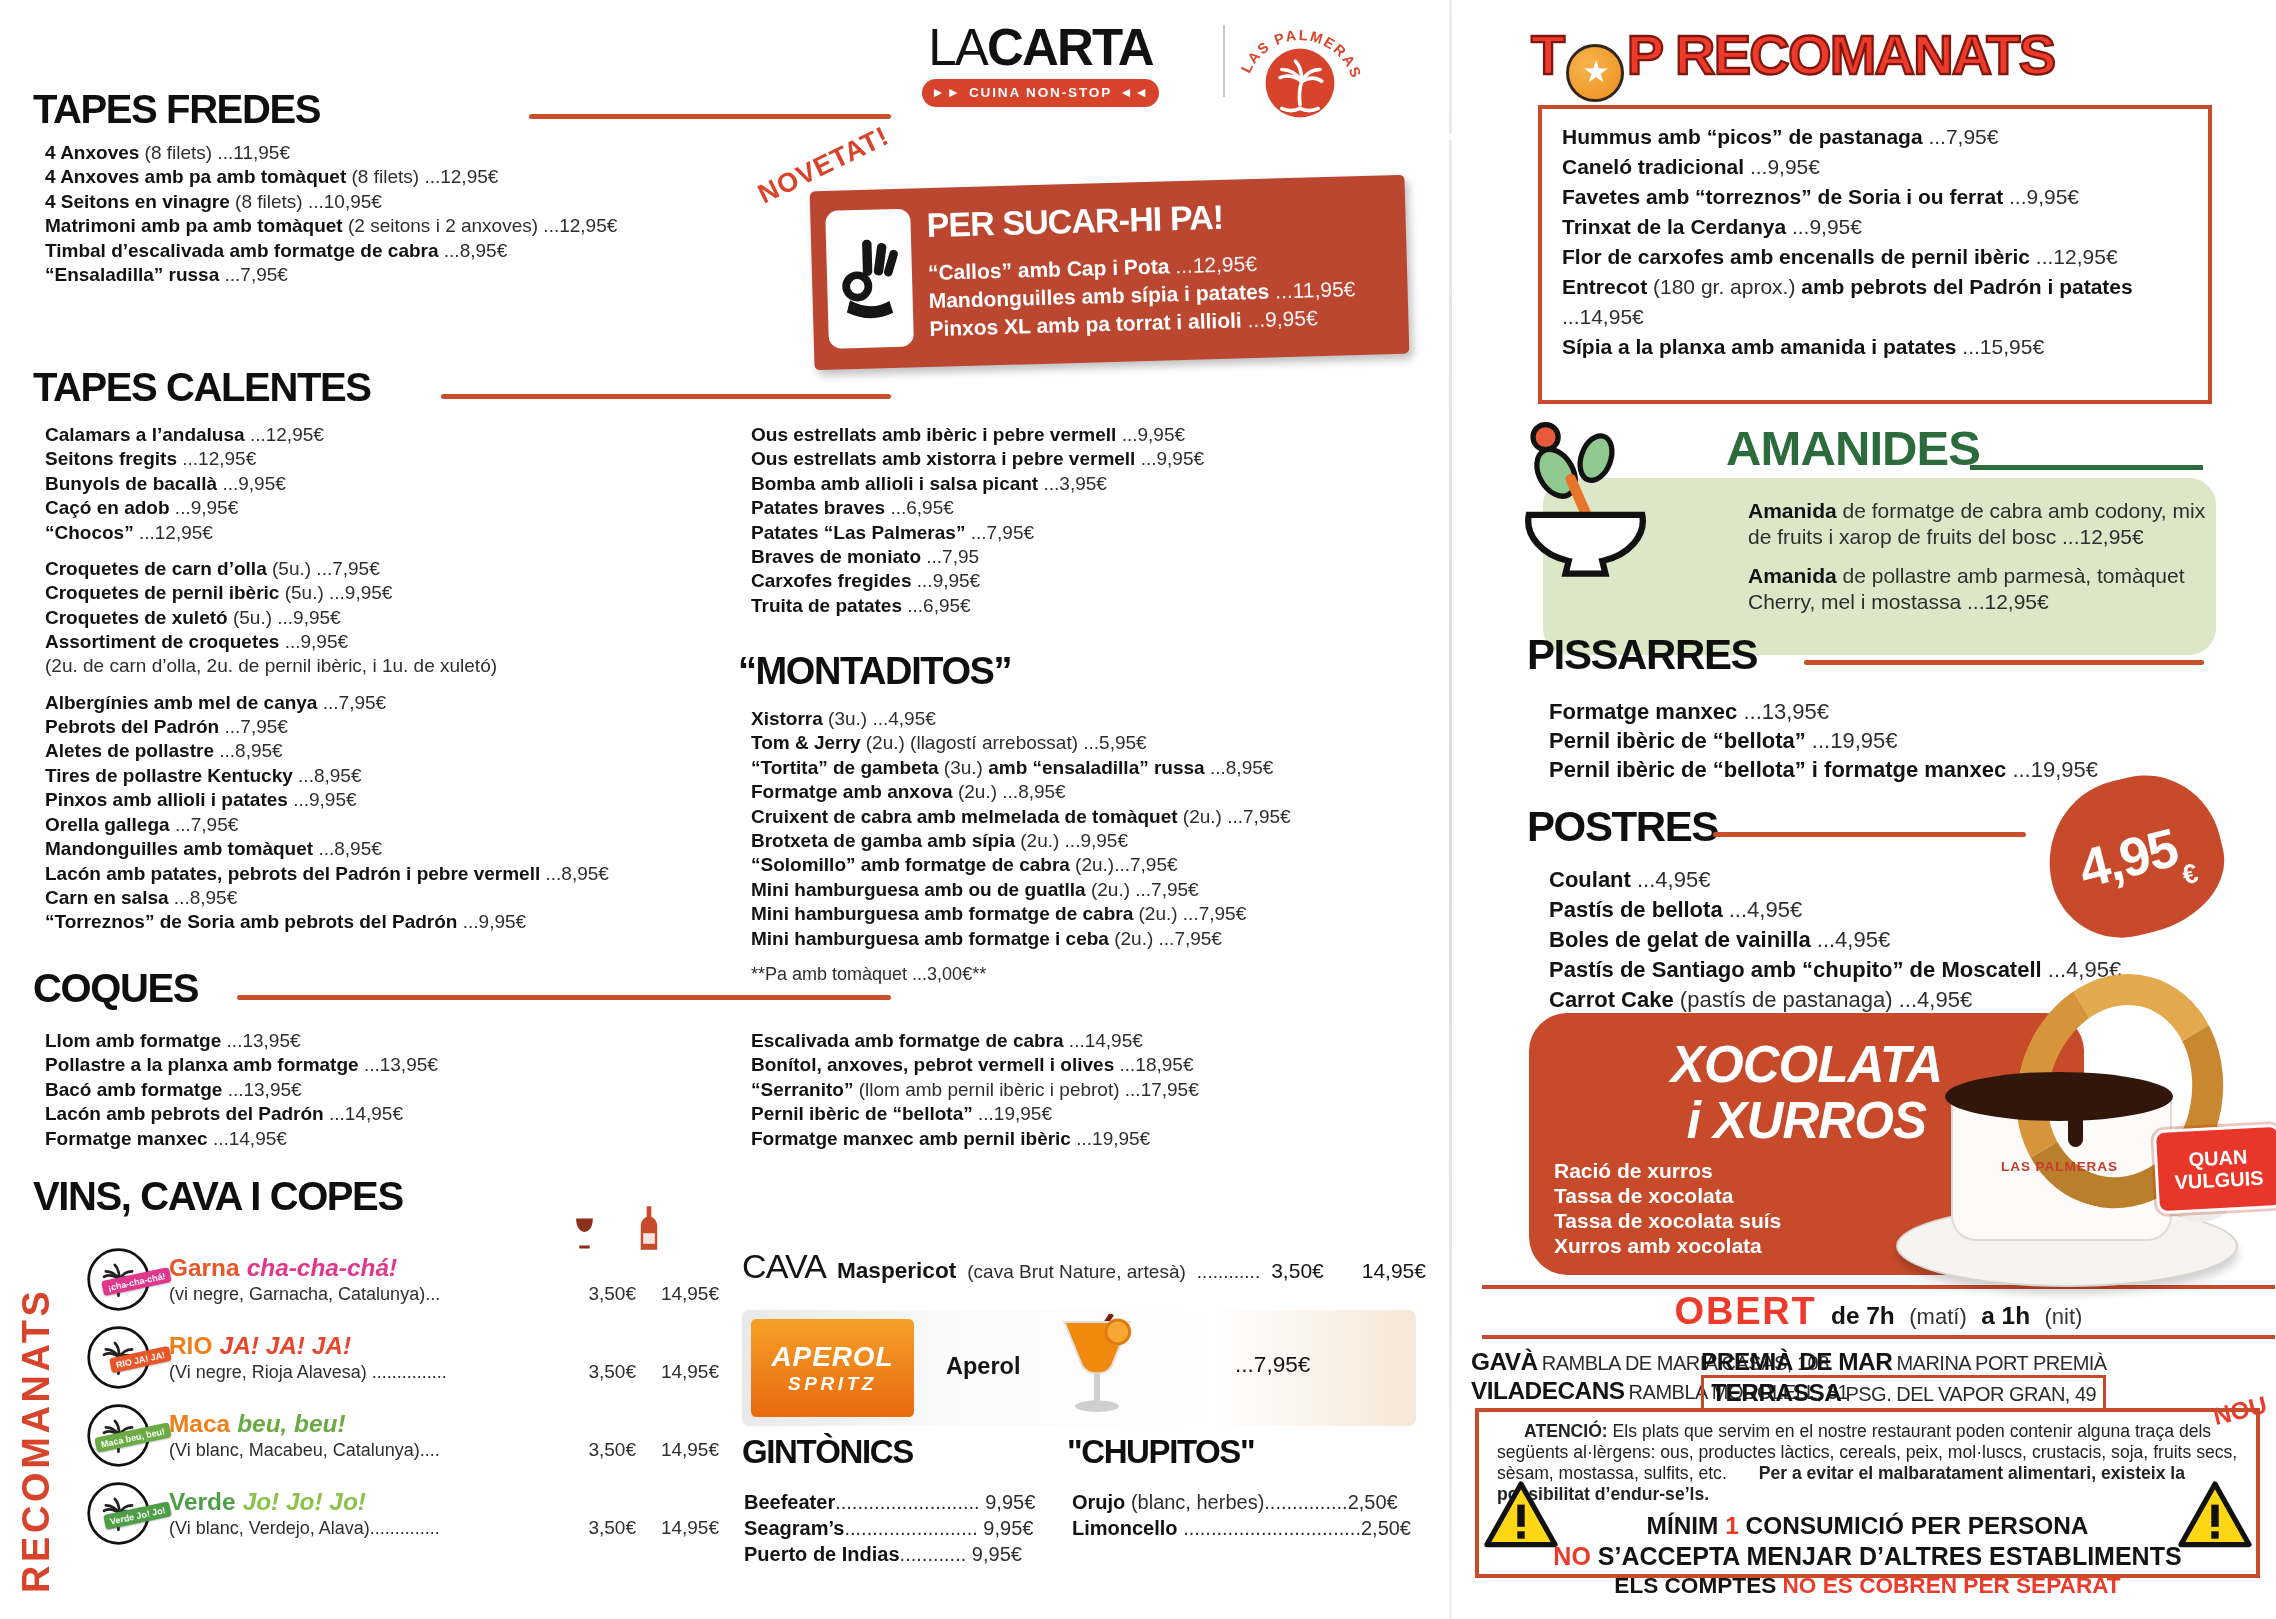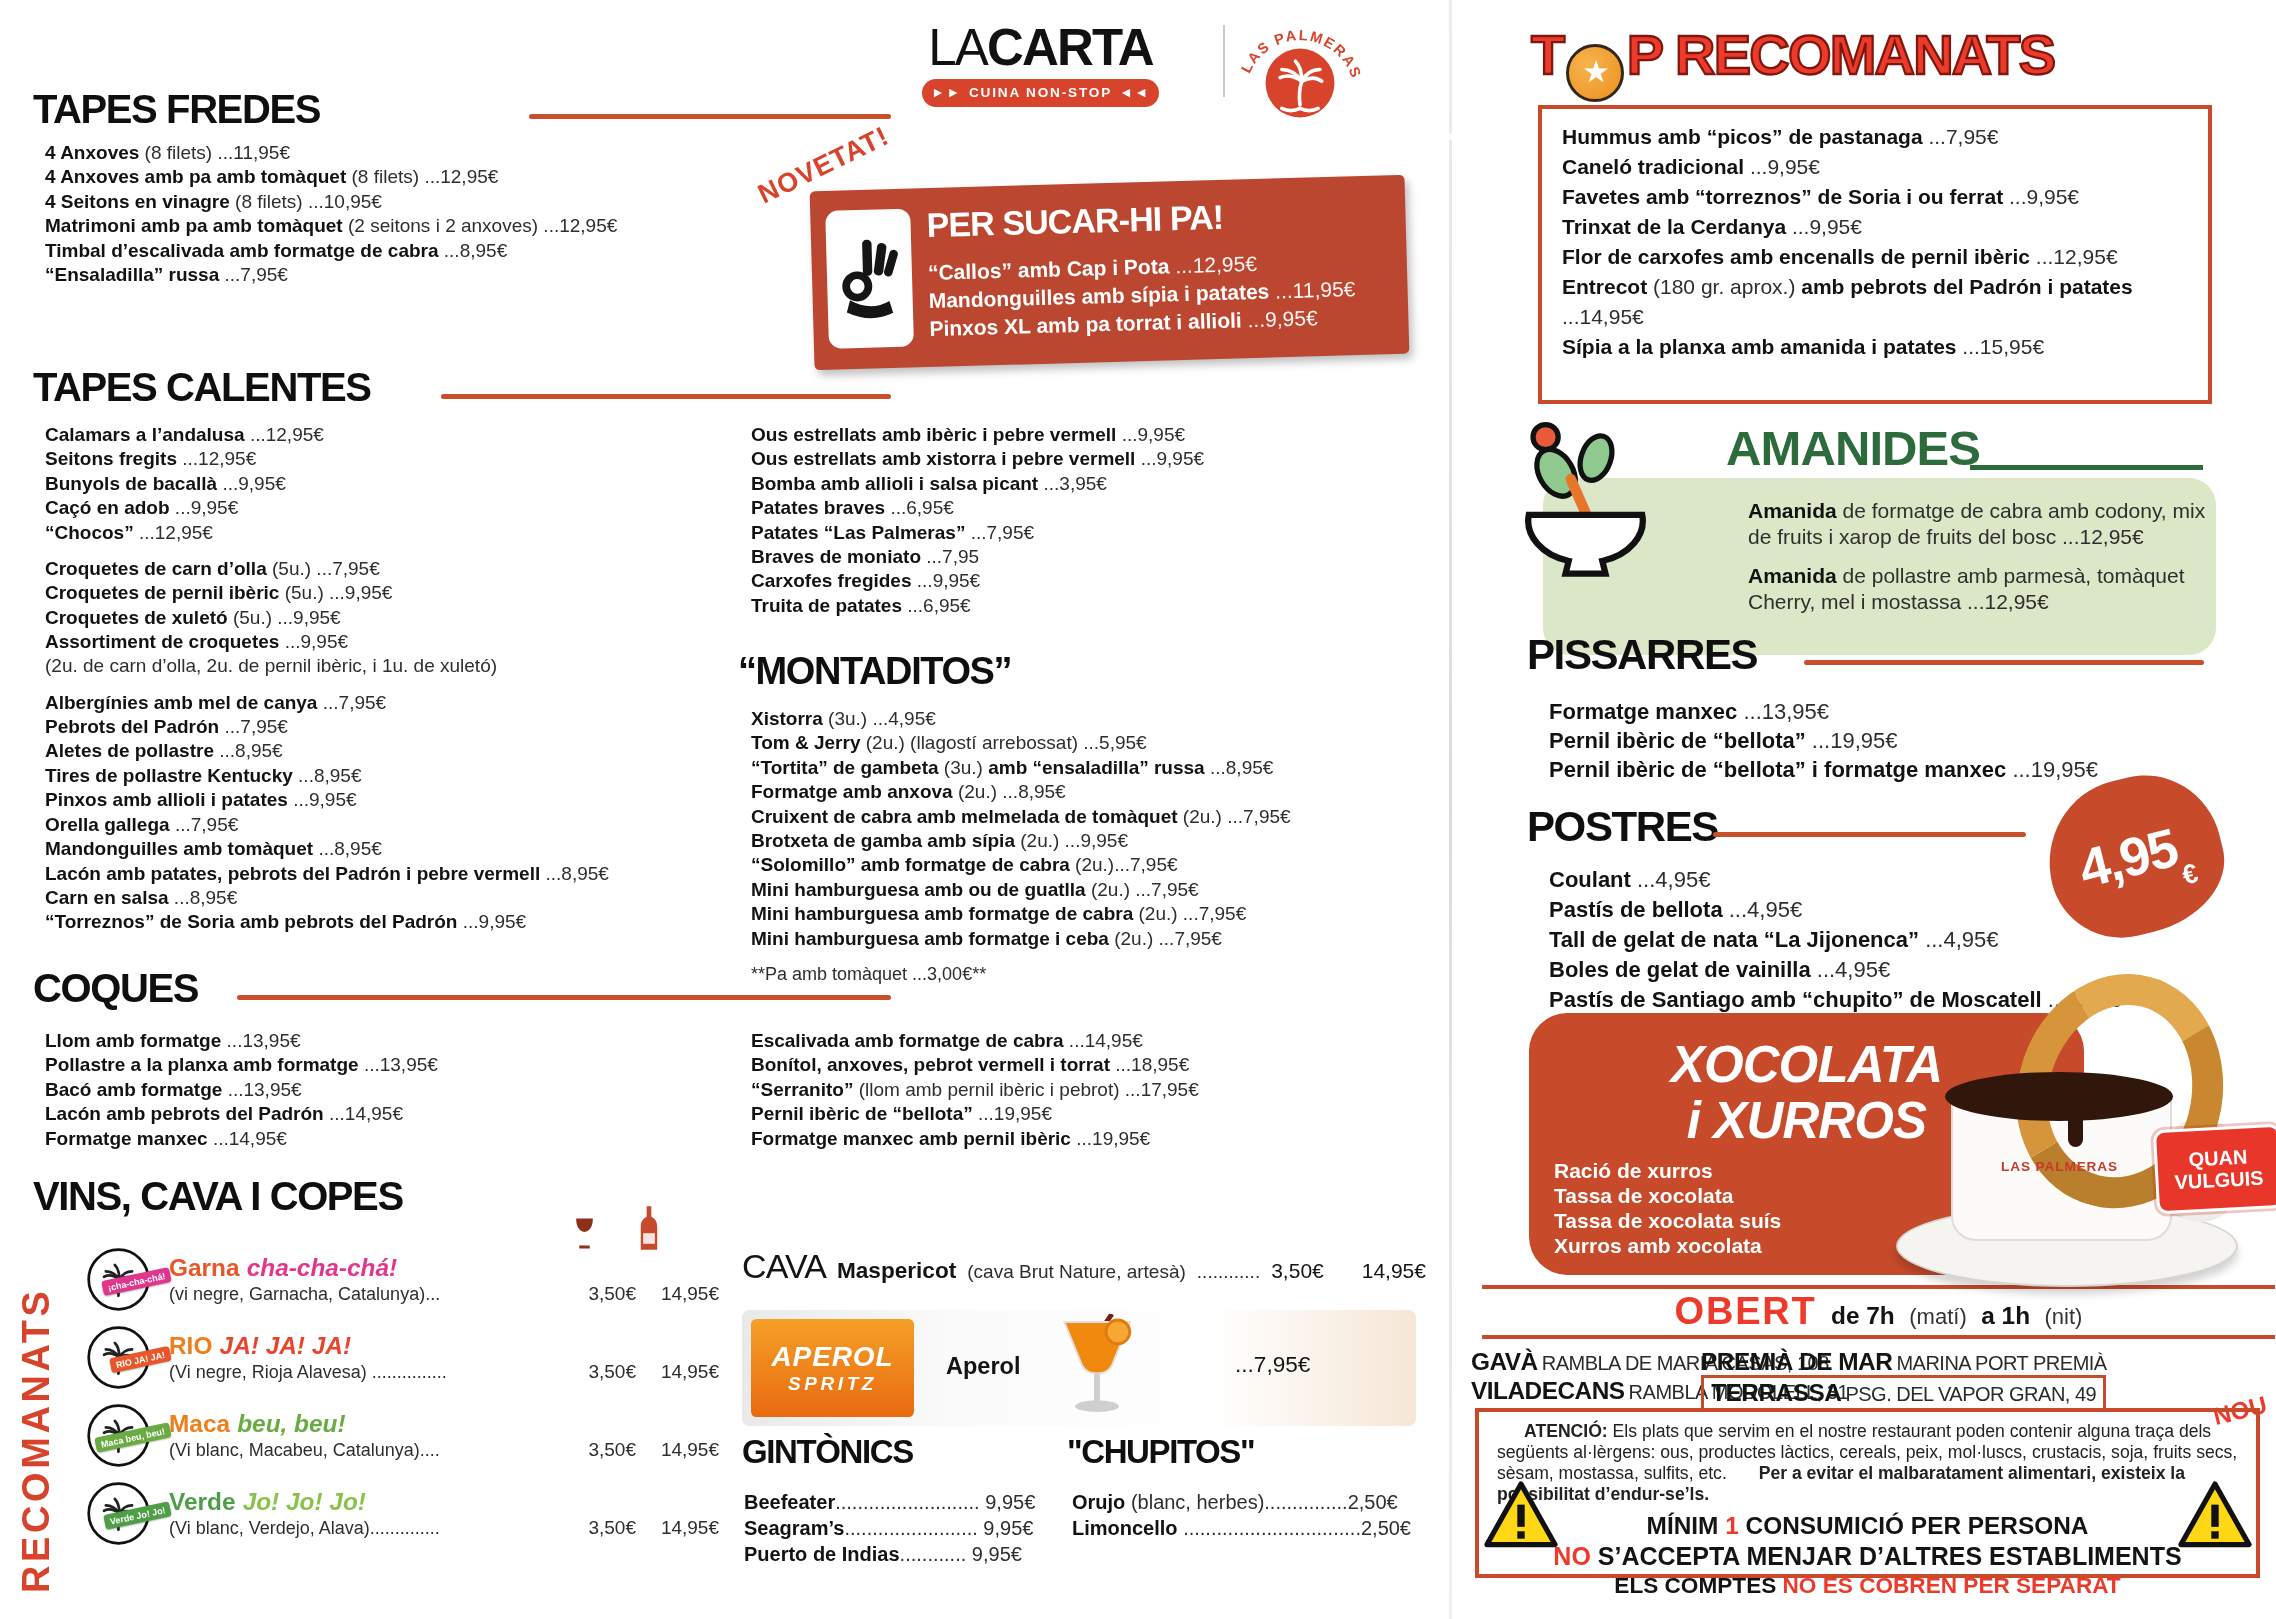--- a/index.html
+++ b/index.html
@@ -247,21 +247,21 @@
   <div class="rule" id="coques-rule"></div>
   <div class="abs menu" id="coques-col1">
       <div class="mi"><span class="sb">Llom amb formatge</span><span class="sl"> ...13,95€</span></div>
       <div class="mi"><span class="sb">Pollastre a la planxa amb formatge</span><span class="sl"> ...13,95€</span></div>
       <div class="mi"><span class="sb">Bacó amb formatge</span><span class="sl"> ...13,95€</span></div>
       <div class="mi"><span class="sb">Lacón amb pebrots del Padrón</span><span class="sl"> ...14,95€</span></div>
       <div class="mi"><span class="sb">Formatge manxec</span><span class="sl"> ...14,95€</span></div>
     </div>
   <div class="abs menu" id="coques-col2">
       <div class="mi"><span class="sb">Escalivada amb formatge de cabra</span><span class="sl"> ...14,95€</span></div>
-      <div class="mi"><span class="sb">Bonítol, anxoves, pebrot vermell i torrat</span><span class="sl"> ...18,95€</span></div>
+      <div class="mi"><span class="sb">Bonítol, anxoves, pebrot vermell i olives</span><span class="sl"> ...18,95€</span></div>
       <div class="mi"><span class="sb">“Serranito”</span><span class="sl"> (llom amb pernil ibèric i pebrot) ...17,95€</span></div>
       <div class="mi"><span class="sb">Pernil ibèric de “bellota”</span><span class="sl"> ...19,95€</span></div>
       <div class="mi"><span class="sb">Formatge manxec amb pernil ibèric</span><span class="sl"> ...19,95€</span></div>
     </div>
 
   <div class="abs sec-title" id="vins-title">VINS, CAVA I COPES</div>
   <div class="abs" id="recomanats">RECOMANATS</div>
 
   <div class="abs" id="wine-glass-ic">
     <svg width="25" height="36" viewBox="0 0 24 34">
@@ -518,21 +518,20 @@
       <div class="mi"><span class="sb">Formatge manxec</span><span class="sl">  ...13,95€</span></div>
       <div class="mi"><span class="sb">Pernil ibèric de “bellota”</span><span class="sl">  ...19,95€</span></div>
       <div class="mi"><span class="sb">Pernil ibèric de “bellota” i formatge manxec</span><span class="sl">  ...19,95€</span></div>
     </div>
 
   <div class="abs sec-title" id="pos-title">POSTRES</div>
   <div class="rule" id="pos-rule"></div>
   <div class="abs menu" id="pos-items">
       <div class="mi"><span class="sb">Coulant</span><span class="sl"> ...4,95€</span></div>
       <div class="mi"><span class="sb">Pastís de bellota</span><span class="sl"> ...4,95€</span></div>
-      <div class="mi"><span class="sb">Tall de gelat de nata “La Jijonenca”</span><span class="sl"> ...4,95€</span></div>
       <div class="mi"><span class="sb">Boles de gelat de vainilla</span><span class="sl"> ...4,95€</span></div>
       <div class="mi"><span class="sb">Pastís de Santiago amb “chupito” de Moscatell</span><span class="sl"> ...4,95€</span></div>
       <div class="mi"><span class="sb">Carrot Cake</span><span class="sl"> (pastís de pastanaga)  ...4,95€</span></div>
     </div>
   <div class="abs" id="badge495">
     <span class="b1">4,95</span>
       <span class="b2">€</span>
   </div>
 
   <div class="abs" id="xoco-box">

